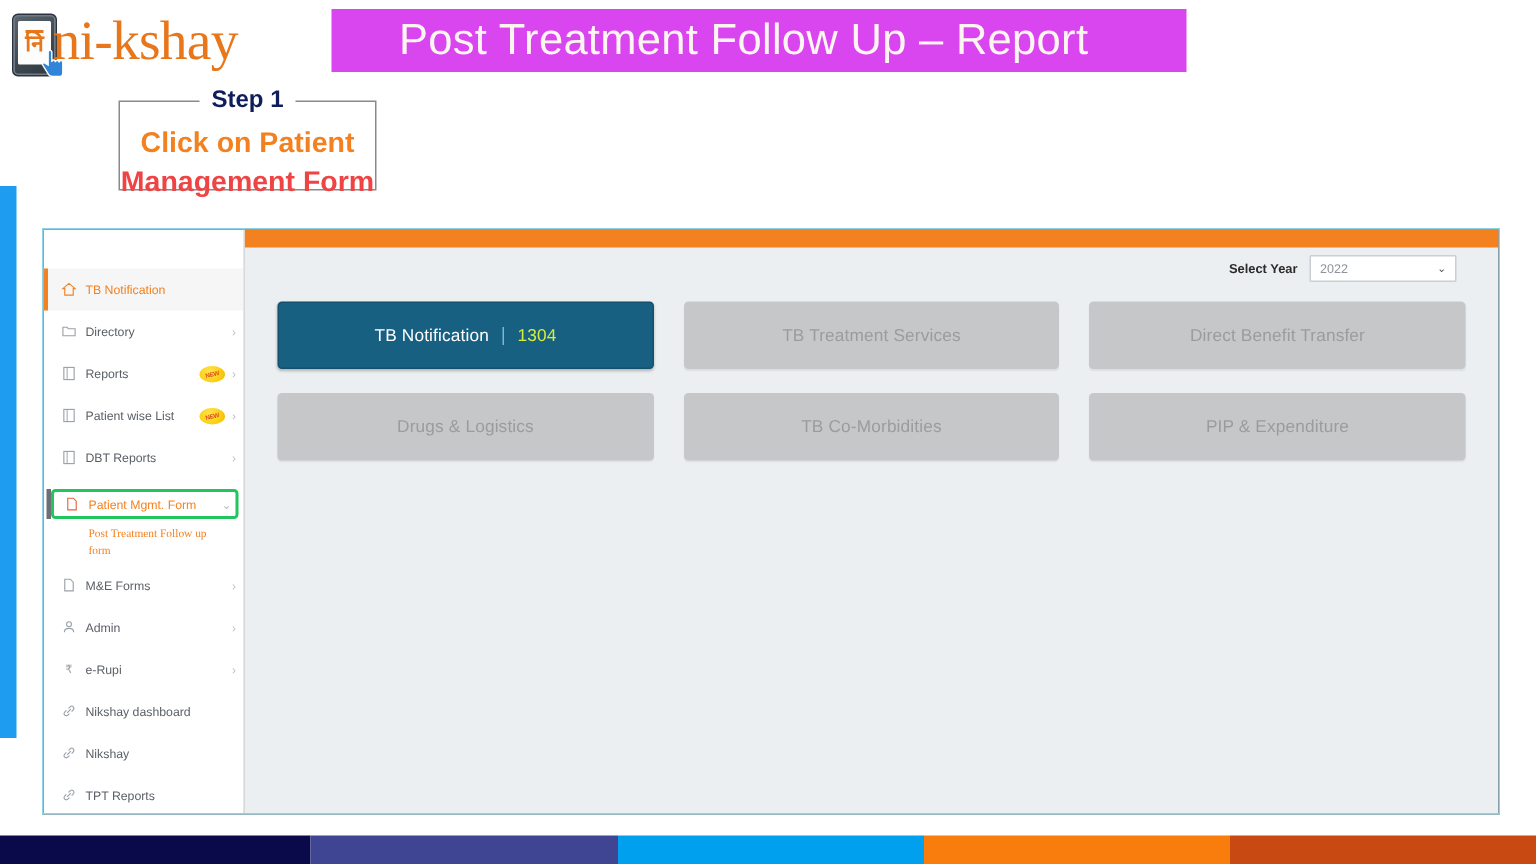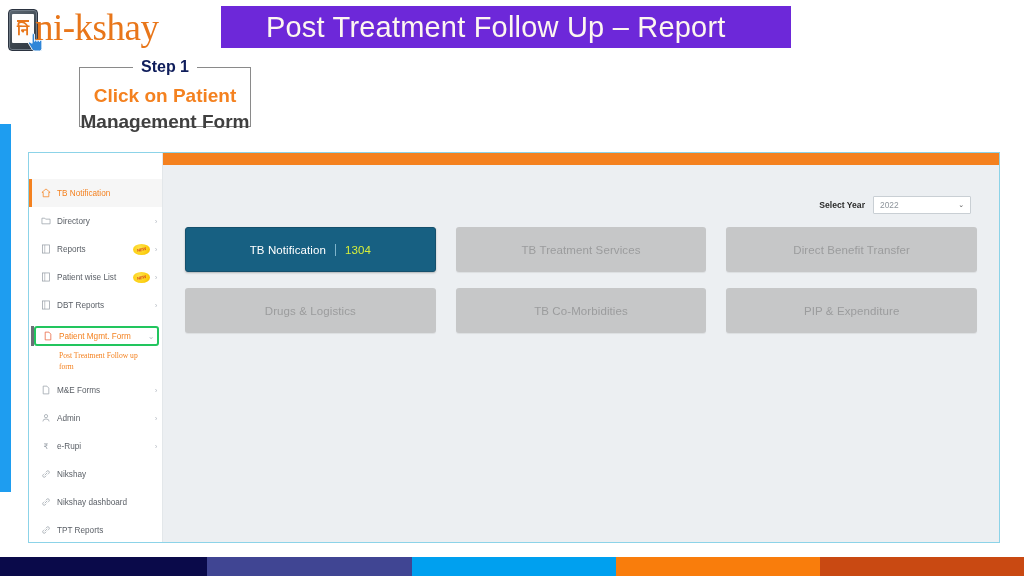--- a/index.html
+++ b/index.html
@@ -107,21 +107,21 @@
   }
   .sub-item {
     padding:4px 10px 4px 30px; font-size:7.6px; color:#f4811f; line-height:1.45;
     font-family:Liberation Serif, serif; cursor:pointer;
   }
   .spacer-gap { height:7px; }
 
   
   .content { flex:1 1 auto; display:flex; flex-direction:column; background:#eceff2; }
   .content-topbar { height:12px; background:#f4811f; flex:0 0 12px; }
-  .content-body { flex:1 1 auto; position:relative; padding:30px 22px; }
+  .content-body { flex:1 1 auto; position:relative; padding:4px 22px; }
 
   .year-row { display:flex; align-items:center; justify-content:flex-end; gap:8px; padding-right:6px; height:20px; }
   .year-label { font-size:8.6px; font-weight:bold; color:#2b2b2b; font-family:"Liberation Sans", sans-serif; }
   .year-select {
     width:98px; height:18px; background:#fff; border:1px solid #c9cfd4; border-radius:1px;
     display:flex; align-items:center; padding:0 6px; font-size:8.4px; color:#8d949b;
     font-family:"Liberation Sans", sans-serif; position:relative; cursor:pointer;
   }
   .year-select .caret { position:absolute; right:6px; font-size:7px; color:#555; }
 
@@ -157,28 +157,28 @@
       <div class="screen">
         <span class="devchar">नि</span>
       </div>
       <svg class="cursor" viewBox="0 0 20 22">
         <path d="M6 2 L6 12 L3.5 10.5 Q1.5 9.8 1.5 11.6 L6 19 Q7 21 9.5 21 L15 21 Q17.5 21 17.5 18 L17.5 10 Q17.5 8.4 16 8.4 Q14.6 8.4 14.6 10 Q14.6 8.2 13.1 8.2 Q11.7 8.2 11.7 9.9 Q11.7 8.1 10.2 8.1 Q8.9 8.1 8.9 9.7 L8.9 2 Q8.9 0.5 7.45 0.5 Q6 0.5 6 2 Z" fill="#2f86d8" stroke="#ffffff" stroke-width="1.1"></path>
       </svg>
     </div>
     <div class="logo-text">ni-kshay</div>
   </div>
 
-  <div class="title-banner" style="background: #6d28d9; padding-left: 45px;">
+  <div class="title-banner" style="background: #d946ef; padding-left: 45px;">
     <div class="t">Post Treatment Follow Up – Report</div>
   </div>
 
   <div class="callout">
     <div class="step-head" style="color: rgb(15, 29, 91);">Step 1</div>
     <div class="line1" style="color: rgb(244, 129, 31);">Click on Patient</div>
-    <div class="line2" style="color: #404040;">Management Form</div>
+    <div class="line2" style="color: #ef4444;">Management Form</div>
   </div>
 
   <div class="left-strip" style="background: rgb(30, 157, 240);"></div>
 
   <div class="panel">
 
     <div class="sidebar">
       <div class="nav">
 
         <div class="nav-item active">
@@ -280,31 +280,31 @@
           <span class="lbl">e-Rupi</span>
           <span class="chev">›</span>
         </div>
 
         <div class="nav-item">
           <span class="ic">
             <svg width="10" height="10" viewBox="0 0 16 16">
                 <path d="M6 10 L10 6 M5.2 7.4 L3.4 9.2 A2.3 2.3 0 0 0 6.7 12.5 L8.5 10.7 M7.5 5.3 L9.3 3.5 A2.3 2.3 0 0 1 12.6 6.8 L10.8 8.6" fill="none" stroke="currentColor" stroke-width="1.2"></path>
               </svg>
           </span>
+          <span class="lbl">Nikshay dashboard</span>
+          <span class="chev"></span>
+        </div>
+
+        <div class="nav-item">
+          <span class="ic">
+            <svg width="10" height="10" viewBox="0 0 16 16">
+                <path d="M6 10 L10 6 M5.2 7.4 L3.4 9.2 A2.3 2.3 0 0 0 6.7 12.5 L8.5 10.7 M7.5 5.3 L9.3 3.5 A2.3 2.3 0 0 1 12.6 6.8 L10.8 8.6" fill="none" stroke="currentColor" stroke-width="1.2"></path>
+              </svg>
+          </span>
           <span class="lbl">Nikshay</span>
-          <span class="chev"></span>
-        </div>
-
-        <div class="nav-item">
-          <span class="ic">
-            <svg width="10" height="10" viewBox="0 0 16 16">
-                <path d="M6 10 L10 6 M5.2 7.4 L3.4 9.2 A2.3 2.3 0 0 0 6.7 12.5 L8.5 10.7 M7.5 5.3 L9.3 3.5 A2.3 2.3 0 0 1 12.6 6.8 L10.8 8.6" fill="none" stroke="currentColor" stroke-width="1.2"></path>
-              </svg>
-          </span>
-          <span class="lbl">Nikshay dashboard</span>
           <span class="chev"></span>
         </div>
 
         <div class="nav-item">
           <span class="ic">
             <svg width="10" height="10" viewBox="0 0 16 16">
                 <path d="M6 10 L10 6 M5.2 7.4 L3.4 9.2 A2.3 2.3 0 0 0 6.7 12.5 L8.5 10.7 M7.5 5.3 L9.3 3.5 A2.3 2.3 0 0 1 12.6 6.8 L10.8 8.6" fill="none" stroke="currentColor" stroke-width="1.2"></path>
               </svg>
           </span>
           <span class="lbl">TPT Reports</span>

